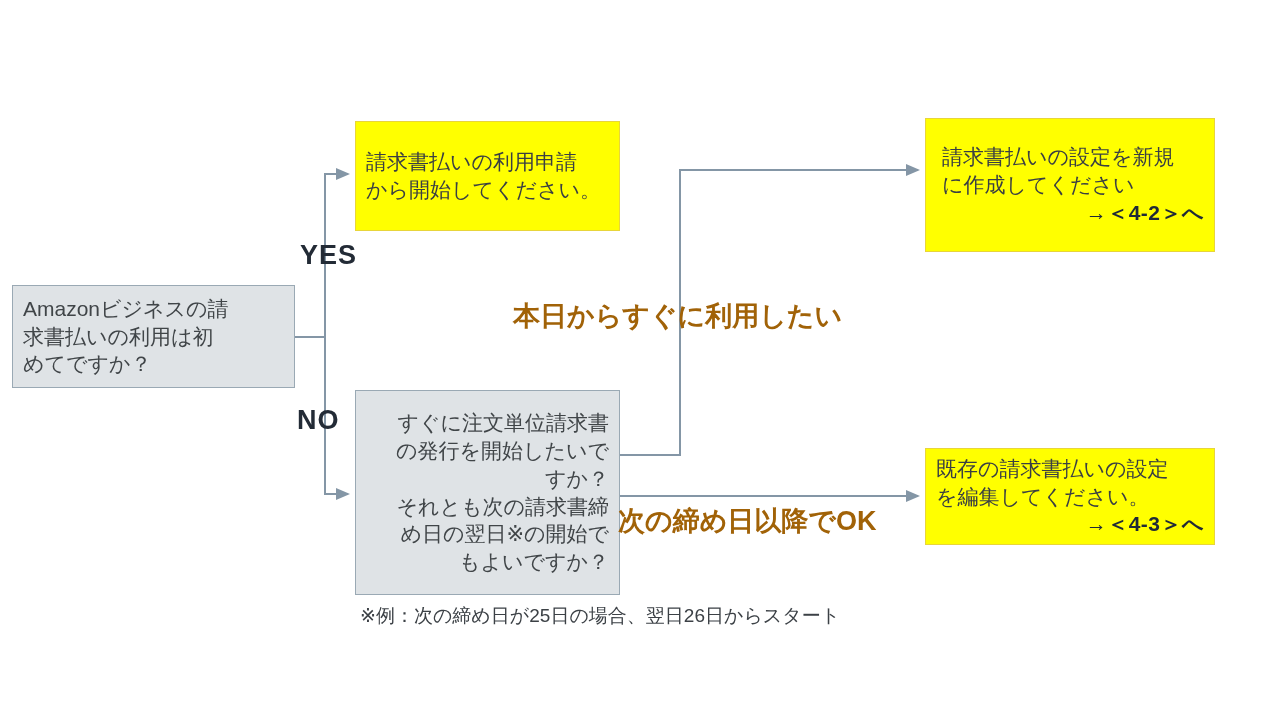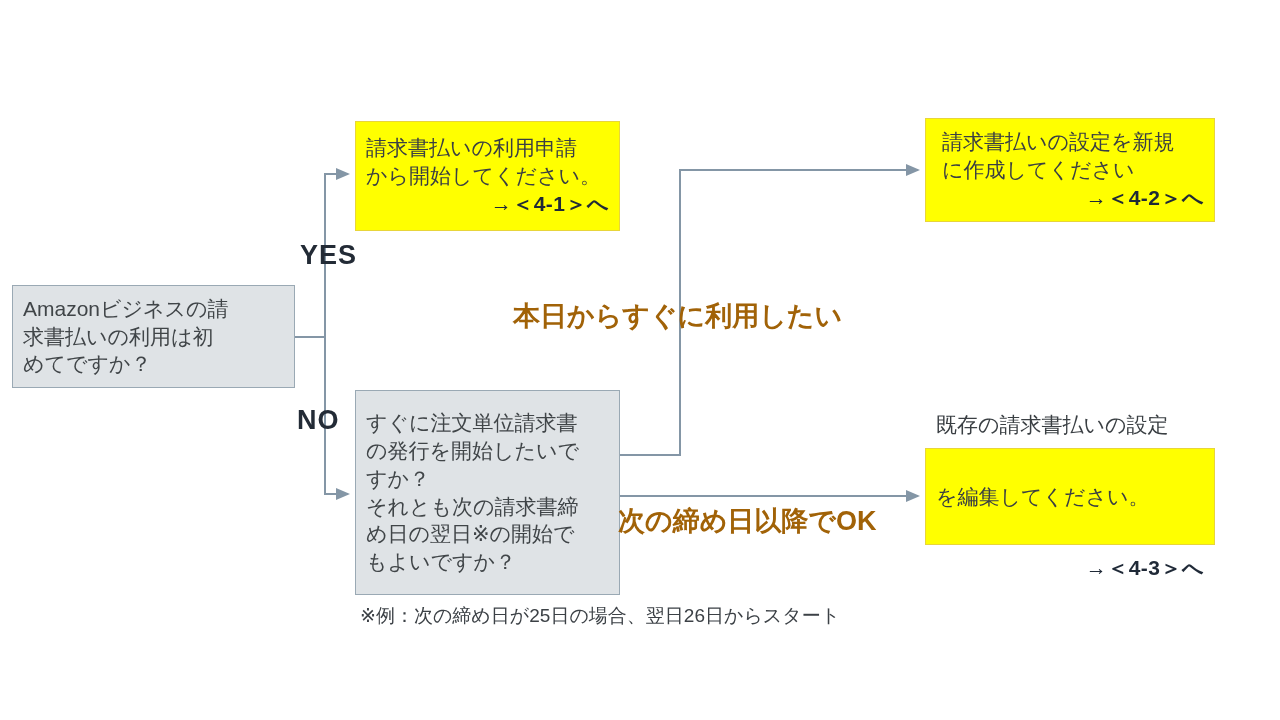--- a/index.html
+++ b/index.html
@@ -26,20 +26,21 @@
   }
   .box-gray {
     background: #dfe3e6;
     border: 1px solid #9aa9b4;
     color: #404548;
     font-size: 21px;
     text-align: left;
   }
   .box-gray-left {
     text-align: left;
+    align-items: flex-end;
   }
   .box-yellow {
     background: #ffff00;
     border: 1px solid #e8d53a;
     color: #3a3f43;
     font-size: 21px;
     text-align: left;
   }
   .line-right {
     text-align: right;
@@ -110,39 +111,38 @@
     <div>めてですか？</div>
   </div>
 
   <div class="branch-label" style="left:288px; top:240px;margin-left:12px;">YES</div>
 
   <div class="branch-label" style="left:297px; top:405px;">NO</div>
 
   <div class="box box-yellow" style="left:355px; top:121px; width:265px; height:110px;">
     <div>請求書払いの利用申請</div>
     <div>から開始してください。</div>
-    <div class="line-right">→＜4-1＞へ</div>
   </div>
 
   <div class="box box-gray box-gray-left" style="left:355px; top:390px; width:265px; height:205px;">
     <div>すぐに注文単位請求書</div>
     <div>の発行を開始したいで</div>
     <div>すか？</div>
     <div>それとも次の請求書締</div>
     <div>め日の翌日※の開始で</div>
     <div>もよいですか？</div>
   </div>
 
-  <div class="box box-yellow" style="left:925px; top:118px; width:290px; height:104px;padding-left:16px;">
+  <div class="box box-yellow" style="left:925px; top:118px; width:290px; height:134px;padding-left:16px;">
     <div>請求書払いの設定を新規</div>
     <div>に作成してください</div>
     <div class="line-right">→＜4-2＞へ</div>
   </div>
 
-  <div class="box box-yellow" style="left:925px; top:448px; width:290px; height:97px;gap:44px;">
+  <div class="box box-yellow" style="left:925px; top:448px; width:290px; height:97px;">
     <div>既存の請求書払いの設定</div>
     <div>を編集してください。</div>
     <div class="line-right">→＜4-3＞へ</div>
   </div>
 
   <div class="bold-note" style="left:513px; top:298px;">本日からすぐに利用したい</div>
 
   <div class="bold-note" style="left:618px; top:503px;">次の締め日以降でOK</div>
 
   <div class="footnote" style="left:360px; top:603px;">※例：次の締め日が25日の場合、翌日26日からスタート</div>

